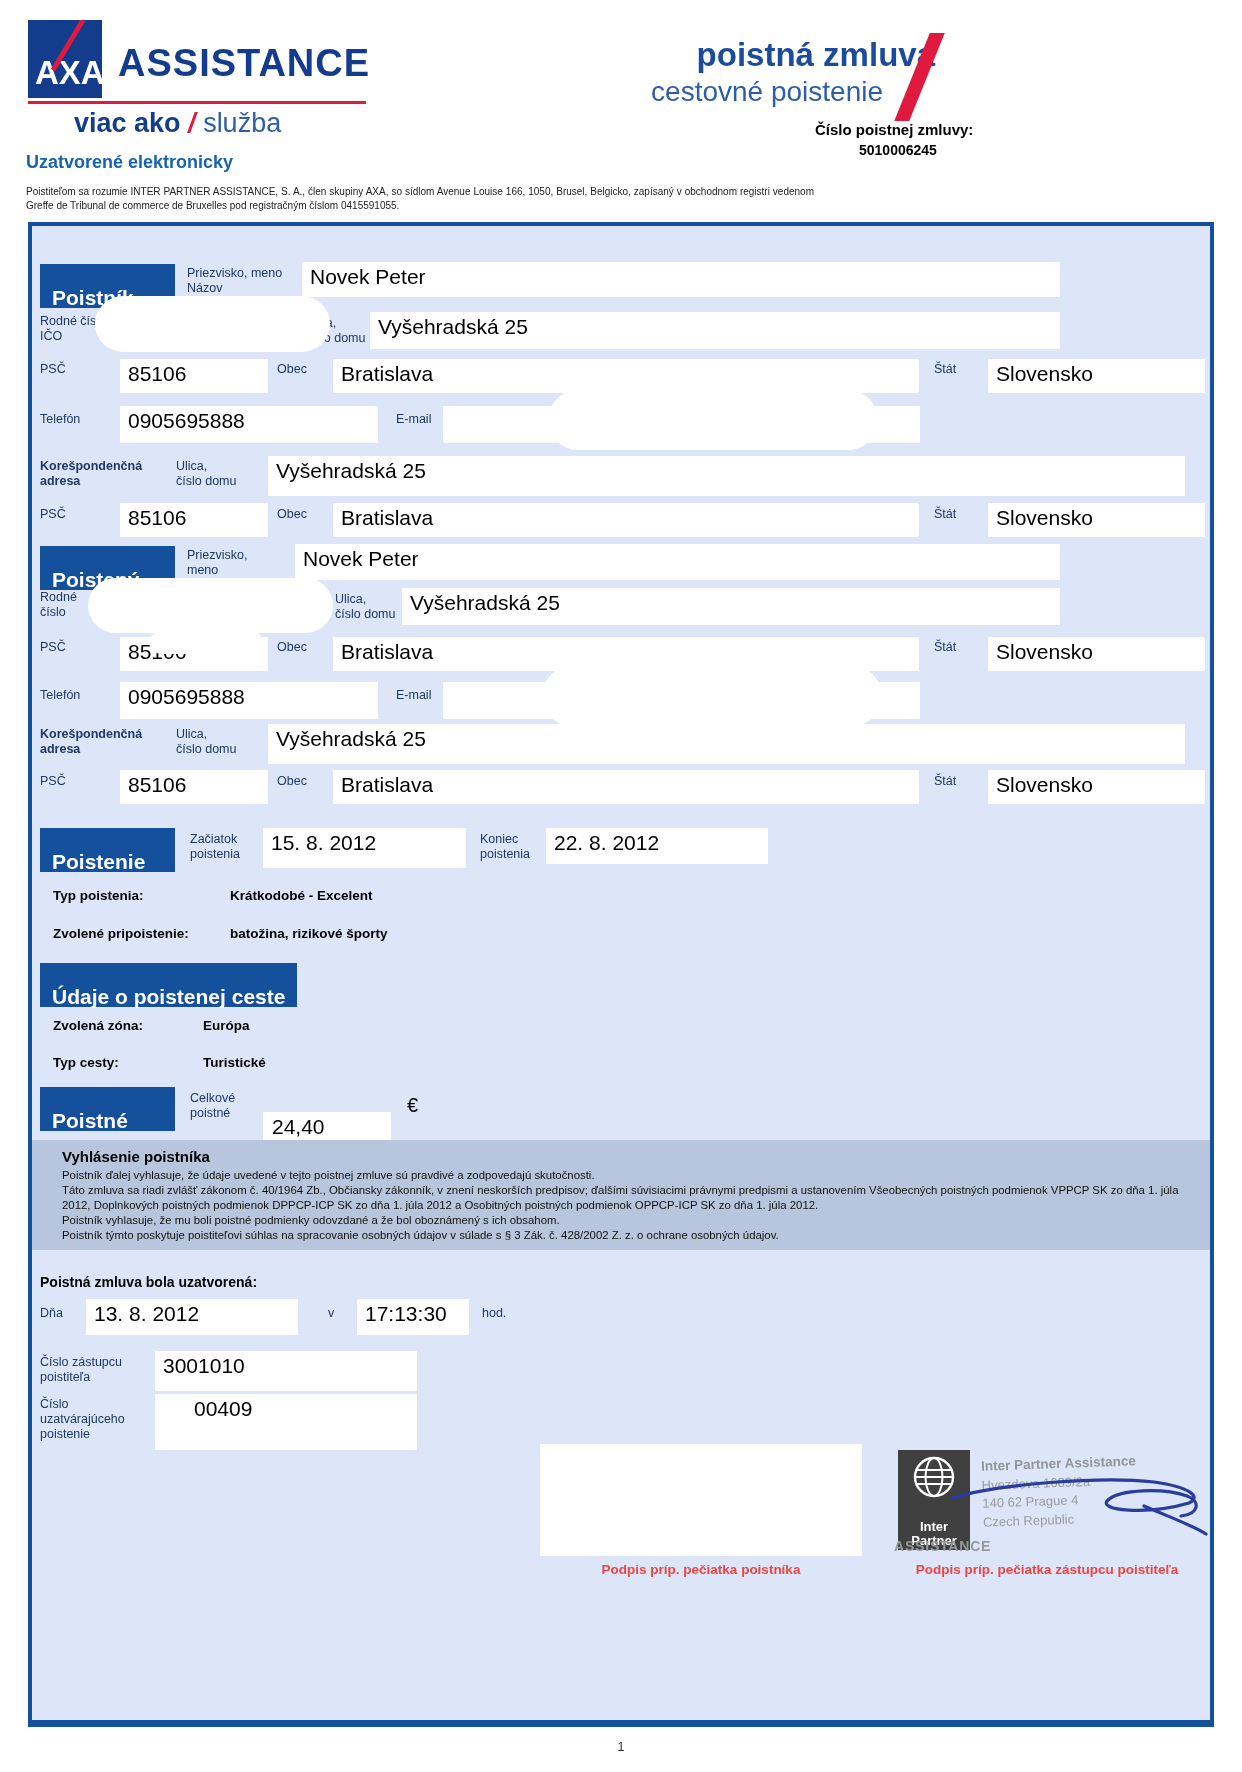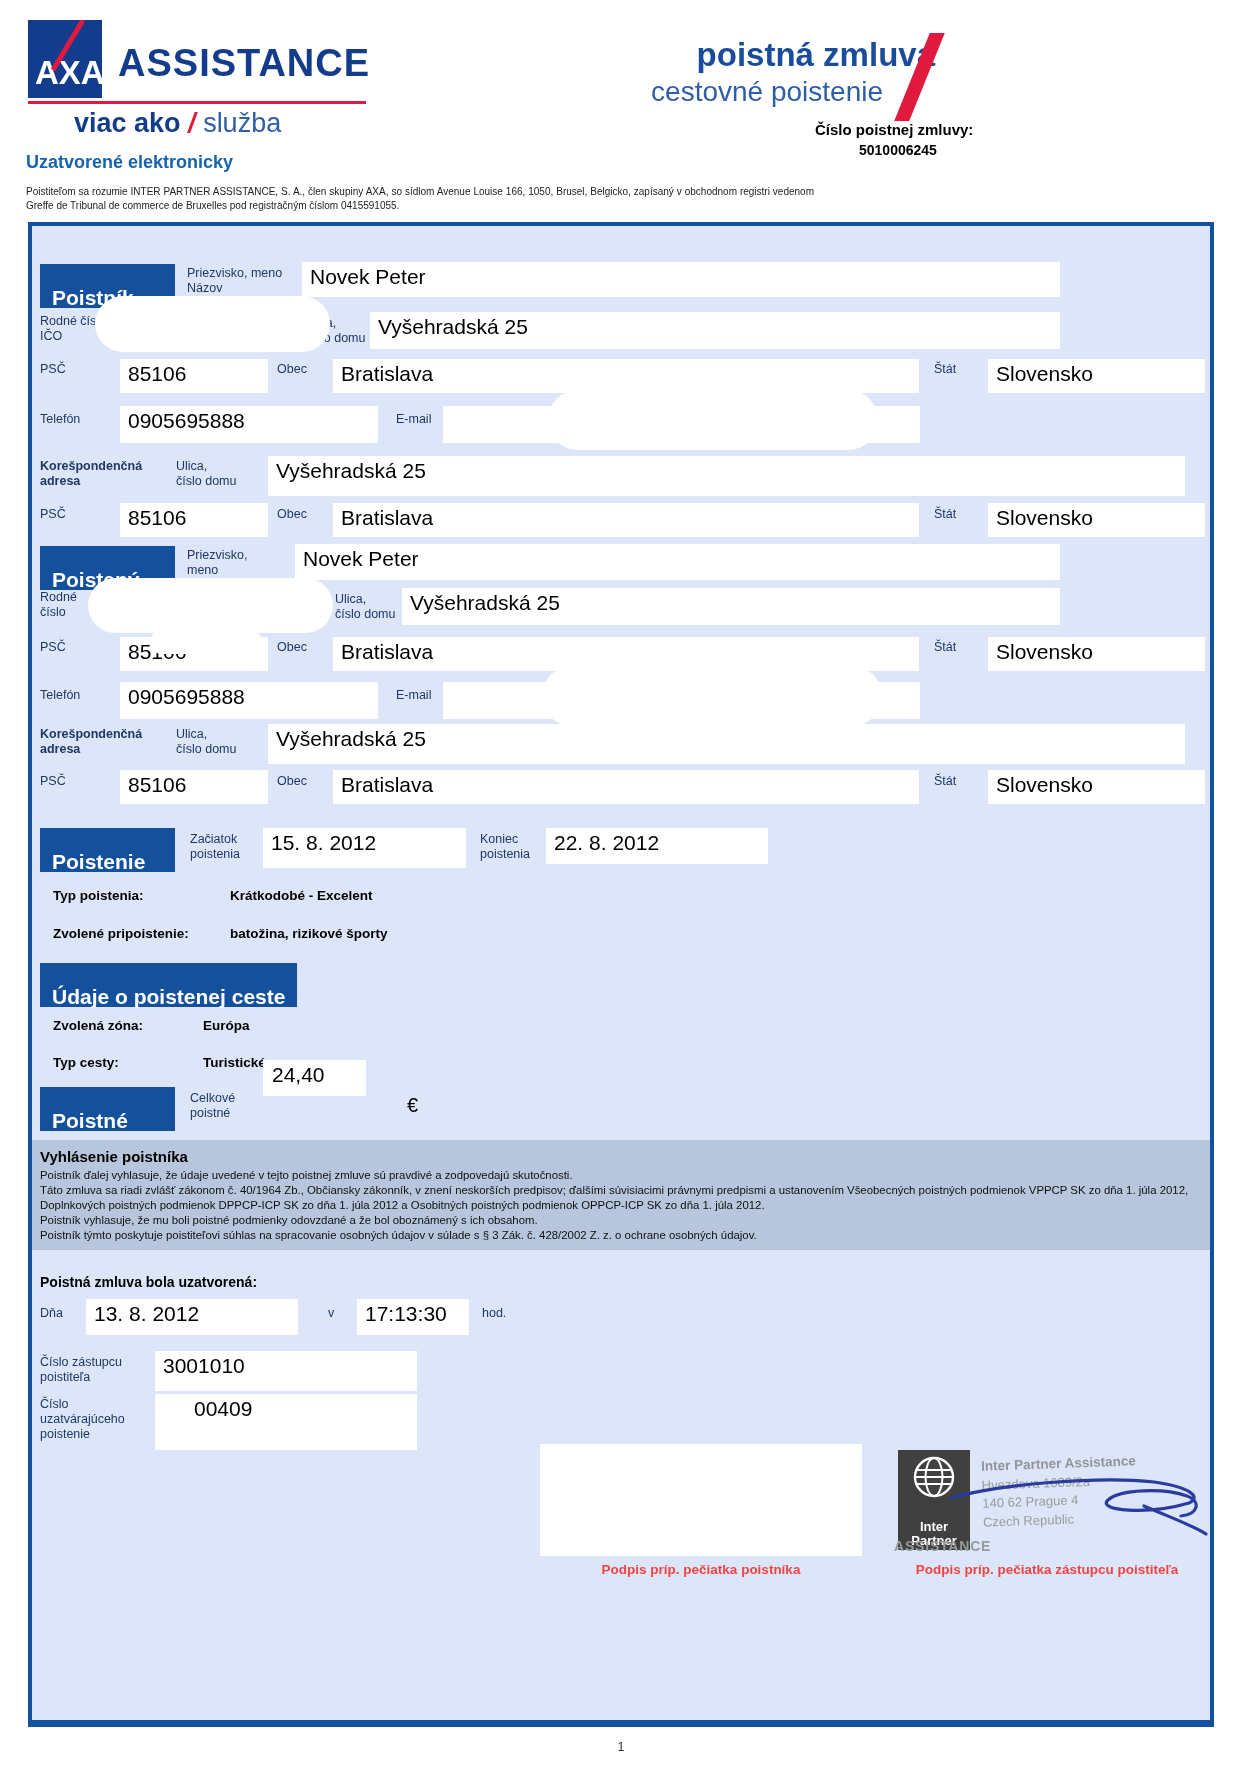--- a/index.html
+++ b/index.html
@@ -143,24 +143,24 @@
 
   <div class="hdr" style="left:40px;top:963px;height:38px;">Údaje o poistenej ceste</div>
   <div class="brow" style="left:45px;top:1018px;">Zvolená zóna:</div>
   <div class="brow" style="left:195px;top:1018px;">Európa</div>
   <div class="brow" style="left:45px;top:1055px;">Typ cesty:</div>
   <div class="brow" style="left:195px;top:1055px;">Turistické</div>
 
   <div class="hdr" style="left:40px;top:1087px;width:135px;height:40px;">Poistné</div>
   <div class="lbl" style="left:190px;top:1091px;">Celkové
 poistné</div>
-  <div class="field" style="left:263px;top:1060px;width:103px;height:36px;padding-left:9px;">24,40</div>
+  <div class="field" style="left:263px;top:1112px;width:128px;height:36px;padding-left:9px;">24,40</div>
   <div class="abs" style="left:407px;top:1094px;font-size:20px;color:#000;">€</div>
 
-  <div class="abs" style="left:32px;top:1140px;width:1178px;height:110px;background:#B7C6DC;box-sizing:border-box;padding:8px 8px;">
+  <div class="abs" style="left:32px;top:1140px;width:1178px;height:110px;background:#B7C6DC;box-sizing:border-box;padding:8px 30px;">
     <div style="font-size:15px;font-weight:bold;color:#000;margin-bottom:3px;">Vyhlásenie poistníka</div>
     <div class="declline">Poistník ďalej vyhlasuje, že údaje uvedené v tejto poistnej zmluve sú pravdivé a zodpovedajú skutočnosti.</div>
     <div class="declline">Táto zmluva sa riadi zvlášť zákonom č. 40/1964 Zb., Občiansky zákonník, v znení neskorších predpisov; ďalšími súvisiacimi právnymi predpismi a ustanovením Všeobecných poistných podmienok VPPCP SK zo dňa 1. júla 2012, Doplnkových poistných podmienok DPPCP-ICP SK zo dňa 1. júla 2012 a Osobitných poistných podmienok OPPCP-ICP SK zo dňa 1. júla 2012.</div>
     <div class="declline">Poistník vyhlasuje, že mu boli poistné podmienky odovzdané a že bol oboznámený s ich obsahom.</div>
     <div class="declline">Poistník týmto poskytuje poistiteľovi súhlas na spracovanie osobných údajov v súlade s § 3 Zák. č. 428/2002 Z. z. o ochrane osobných údajov.</div>
   </div>
 
   <div class="abs" style="left:40px;top:1274px;font-size:14px;font-weight:bold;color:#000;">Poistná zmluva bola uzatvorená:</div>
   <div class="lbl" style="left:40px;top:1306px;">Dňa</div>
   <div class="field" style="left:86px;top:1299px;width:212px;height:36px;">13. 8. 2012</div>

